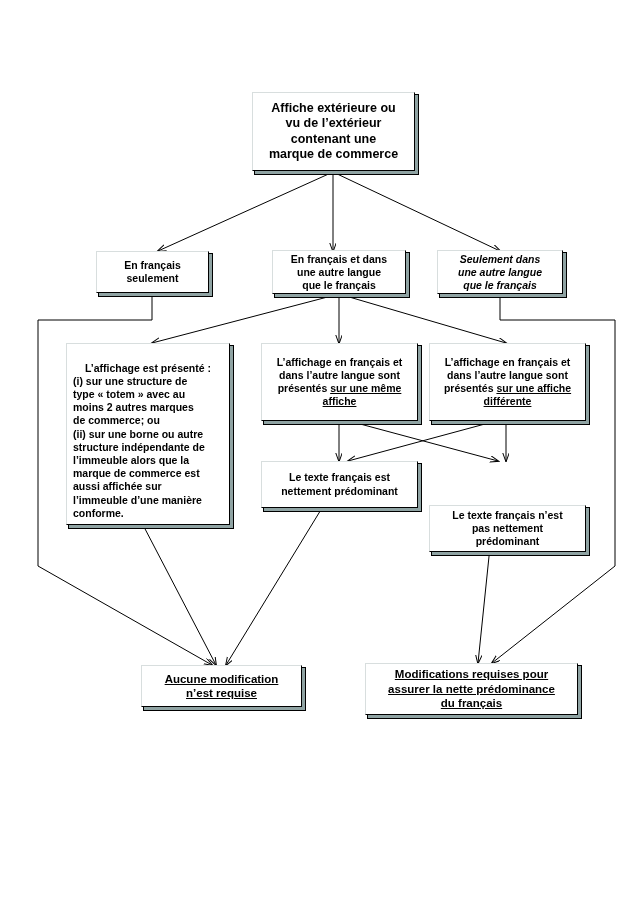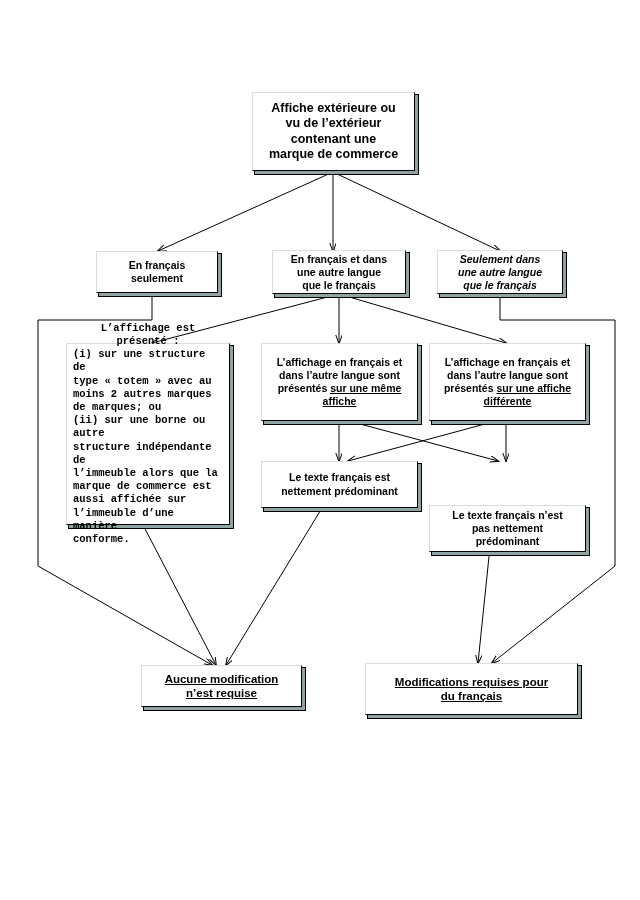--- a/index.html
+++ b/index.html
@@ -106,21 +106,21 @@
 
   <div class="node center" style="left:252px; top:92px; width:163px; height:79px; font-size:12.5px; line-height:15.5px;">
     <div class="inner">
       <span class="node-line">Affiche extérieure ou</span>
       <span class="node-line">vu de l’extérieur</span>
       <span class="node-line">contenant une</span>
       <span class="node-line">marque de commerce</span>
     </div>
   </div>
 
-  <div class="node center" style="left:96px; top:251px; width:122px; height:42px; font-size:10.5px; line-height:13px;">
+  <div class="node center" style="left:96px; top:251px; width:113px; height:42px; font-size:10.5px; line-height:13px;">
     <div class="inner">
       <span class="node-line">En français</span>
       <span class="node-line">seulement</span>
     </div>
   </div>
 
   <div class="node center" style="left:272px; top:250px; width:134px; height:44px; font-size:10.5px; line-height:13px;">
     <div class="inner">
       <span class="node-line">En français et dans</span>
       <span class="node-line">une autre langue</span>
@@ -129,28 +129,28 @@
   </div>
 
   <div class="node center" style="left:437px; top:250px; width:126px; height:44px; font-size:10.5px; line-height:13px;font-style:italic;">
     <div class="inner">
       <span class="node-line">Seulement dans</span>
       <span class="node-line">une autre langue</span>
       <span class="node-line">que le français</span>
     </div>
   </div>
 
-  <div class="node leftal" style="left:66px; top:343px; width:164px; height:182px; font-size:10.5px; line-height:13.2px; justify-content:center; font-family:Liberation Mono, monospace;">
+  <div class="node leftal" style="left:66px; top:343px; width:164px; height:182px; font-size:10.5px; line-height:13.2px; justify-content:flex-end; ">
     <div class="inner">
       <span class="node-line" style="text-align:center; display:block;">L’affichage est présenté :</span>
       <span class="gap"></span>
       <span class="node-line">(i) sur une structure de</span>
       <span class="node-line">type « totem » avec au</span>
       <span class="node-line">moins 2 autres marques</span>
-      <span class="node-line">de marques; ou</span>
+      <span class="node-line">de commerce; ou</span>
       <span class="node-line">(ii) sur une borne ou autre</span>
       <span class="node-line">structure indépendante de</span>
       <span class="node-line">l’immeuble alors que la</span>
       <span class="node-line">marque de commerce est</span>
       <span class="node-line">aussi affichée sur</span>
       <span class="node-line">l’immeuble d’une manière</span>
       <span class="node-line">conforme.</span>
     </div>
   </div>
 
@@ -190,17 +190,18 @@
   <div class="node center" style="left:141px; top:665px; width:161px; height:42px; font-size:11.5px; line-height:14.5px;">
     <div class="inner">
       <span class="node-line ul">Aucune modification</span>
       <span class="node-line ul">n’est requise</span>
     </div>
   </div>
 
   <div class="node center" style="left:365px; top:663px; width:213px; height:52px; font-size:11.5px; line-height:14.5px;align-items:center;">
     <div class="inner">
       <span class="node-line ul">Modifications requises pour</span>
+      <span class="node-line ul">assurer la nette prédominance</span>
       <span class="node-line ul">du français</span>
     </div>
   </div>
 
 </div>
 
 </body></html>

